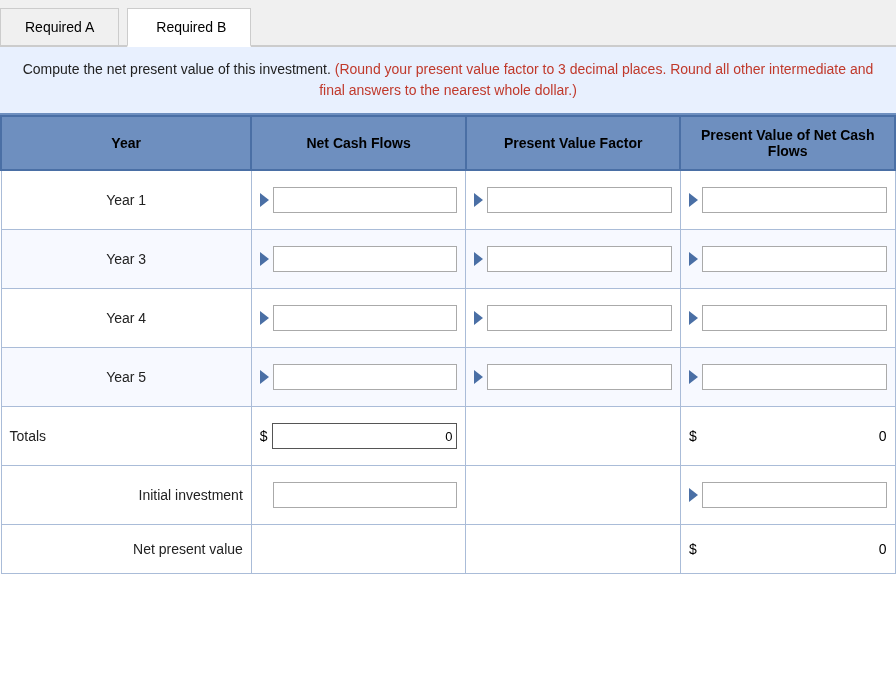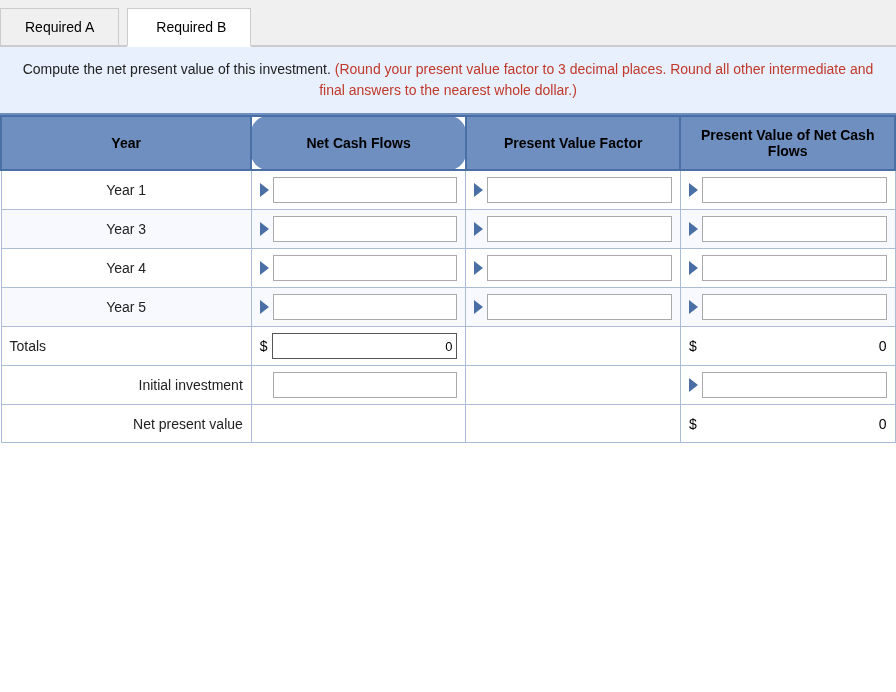--- a/index.html
+++ b/index.html
@@ -66,39 +66,38 @@
       font-weight: bold;
       font-size: 14px;
       vertical-align: middle;
     }
     thead th:first-child {
       width: 28%;
       margin-left: 36px;
     }
     thead th:nth-child(2) {
       width: 24%;
-      border-radius: 17px;
     }
     thead th:nth-child(3) {
       width: 24%;
       text-align: center;
     }
     thead th:nth-child(4) {
       width: 24%;
     }
 
     tbody tr {
       background: #fff;
     }
     tbody tr:nth-child(even) {
       background: #f7f9ff;
     }
     tbody td {
       border: 1px solid #aabcd8;
-      padding: 6px 8px;
+      padding: 16px 8px;
       vertical-align: middle;
       height: 38px;
     }
     tbody td:first-child {
       text-align: center;
       color: #222;
       font-size: 14px;
     }
 
     

